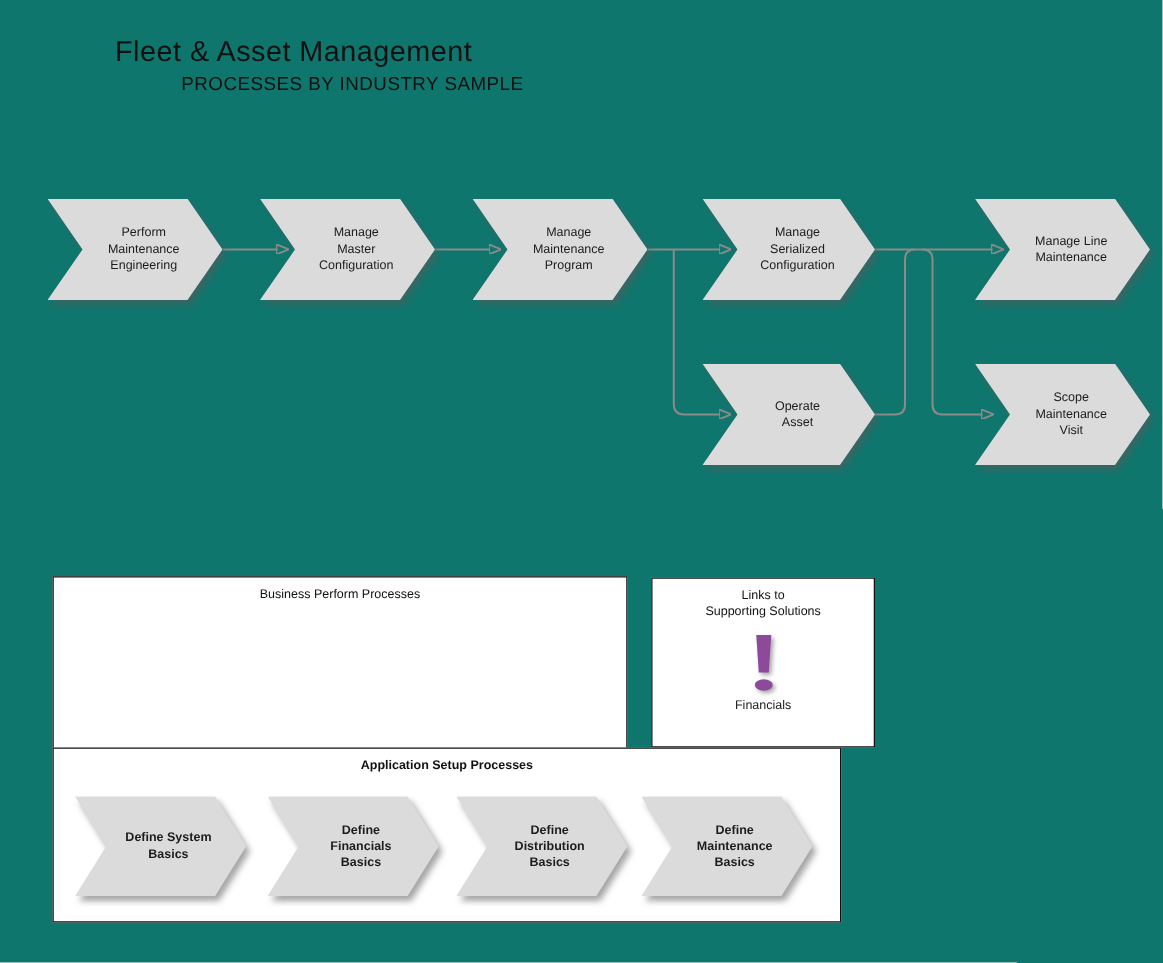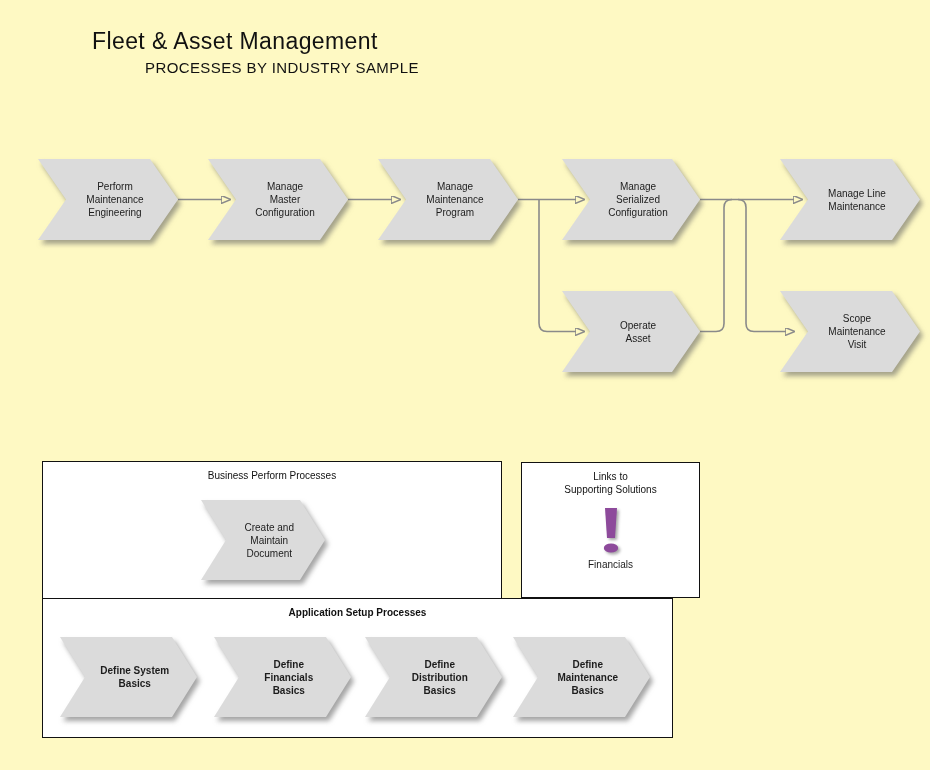--- a/index.html
+++ b/index.html
@@ -1,17 +1,17 @@
 <!DOCTYPE html>
 <html><head>
 <meta charset="utf-8">
 <style>
   html,body{margin:0;padding:0;background:#fff;}
   #canvas{
-    position:relative;width:930px;height:770px;background:#fef9c3;overflow:hidden;
+    position:relative;width:930px;height:770px;background:#0f766e;overflow:hidden;
     font-family:"Liberation Sans","DejaVu Sans",sans-serif;color:#1a1a1a;
   }
   
   .page-title{position:absolute;left:92px;top:28px;font-size:23px;letter-spacing:.4px;color:#111;}
   .page-subtitle{position:absolute;left:145px;top:59px;font-size:15px;letter-spacing:.4px;color:#111;}
   
   .chev{position:absolute;--d:28px;}
   .chev-fx{position:absolute;inset:0;filter:drop-shadow(3.5px 4px 2.5px rgba(90,90,90,.55));}
   .chev-shape{
     position:absolute;inset:0;background:#dbdbdb;
@@ -118,28 +118,20 @@
     <div class="chev-fx">
         <div class="chev-shape"></div>
       </div>
     <div class="chev-label">Scope
 Maintenance
 Visit</div>
   </div>
 
   <div class="box" style="left:42px;top:461px;width:458px;height:139px;">
     <div class="box-title">Business Perform Processes</div>
-    <div class="chev" style="left:158px;width:124px;">
-      <div class="chev-fx">
-          <div class="chev-shape"></div>
-        </div>
-      <div class="chev-label">Create and
-Maintain
-Document</div>
-    </div>
   </div>
 
   <div class="box" style="left:521px;top:462px;width:177px;height:134px;">
     <div class="box-title">Links to
 Supporting Solutions</div>
     <div class="links-row">
       <div class="link-item">
         <svg width="26" height="48" viewBox="0 0 26 48">
           <polygon points="7,1 19,1 17,31 9,31" fill="#8d4a9b"></polygon>
           <ellipse cx="13" cy="41" rx="7.2" ry="4.6" fill="#8d4a9b"></ellipse>

